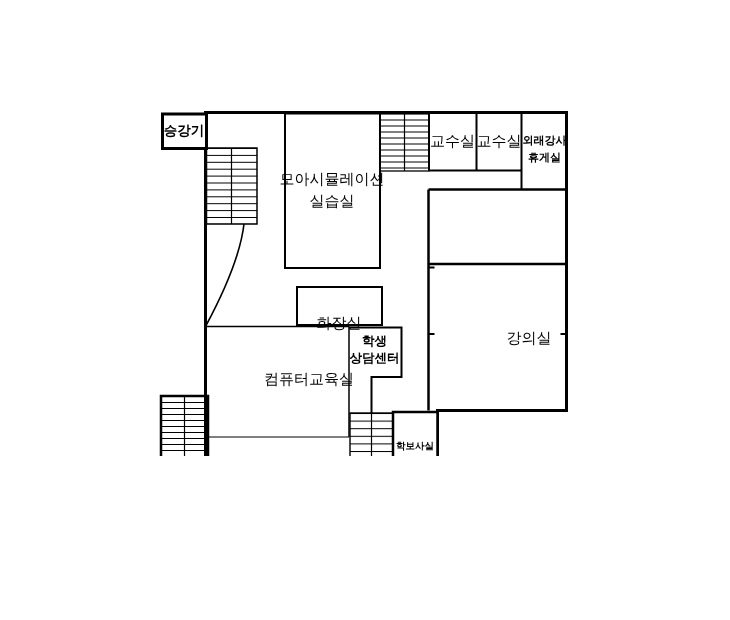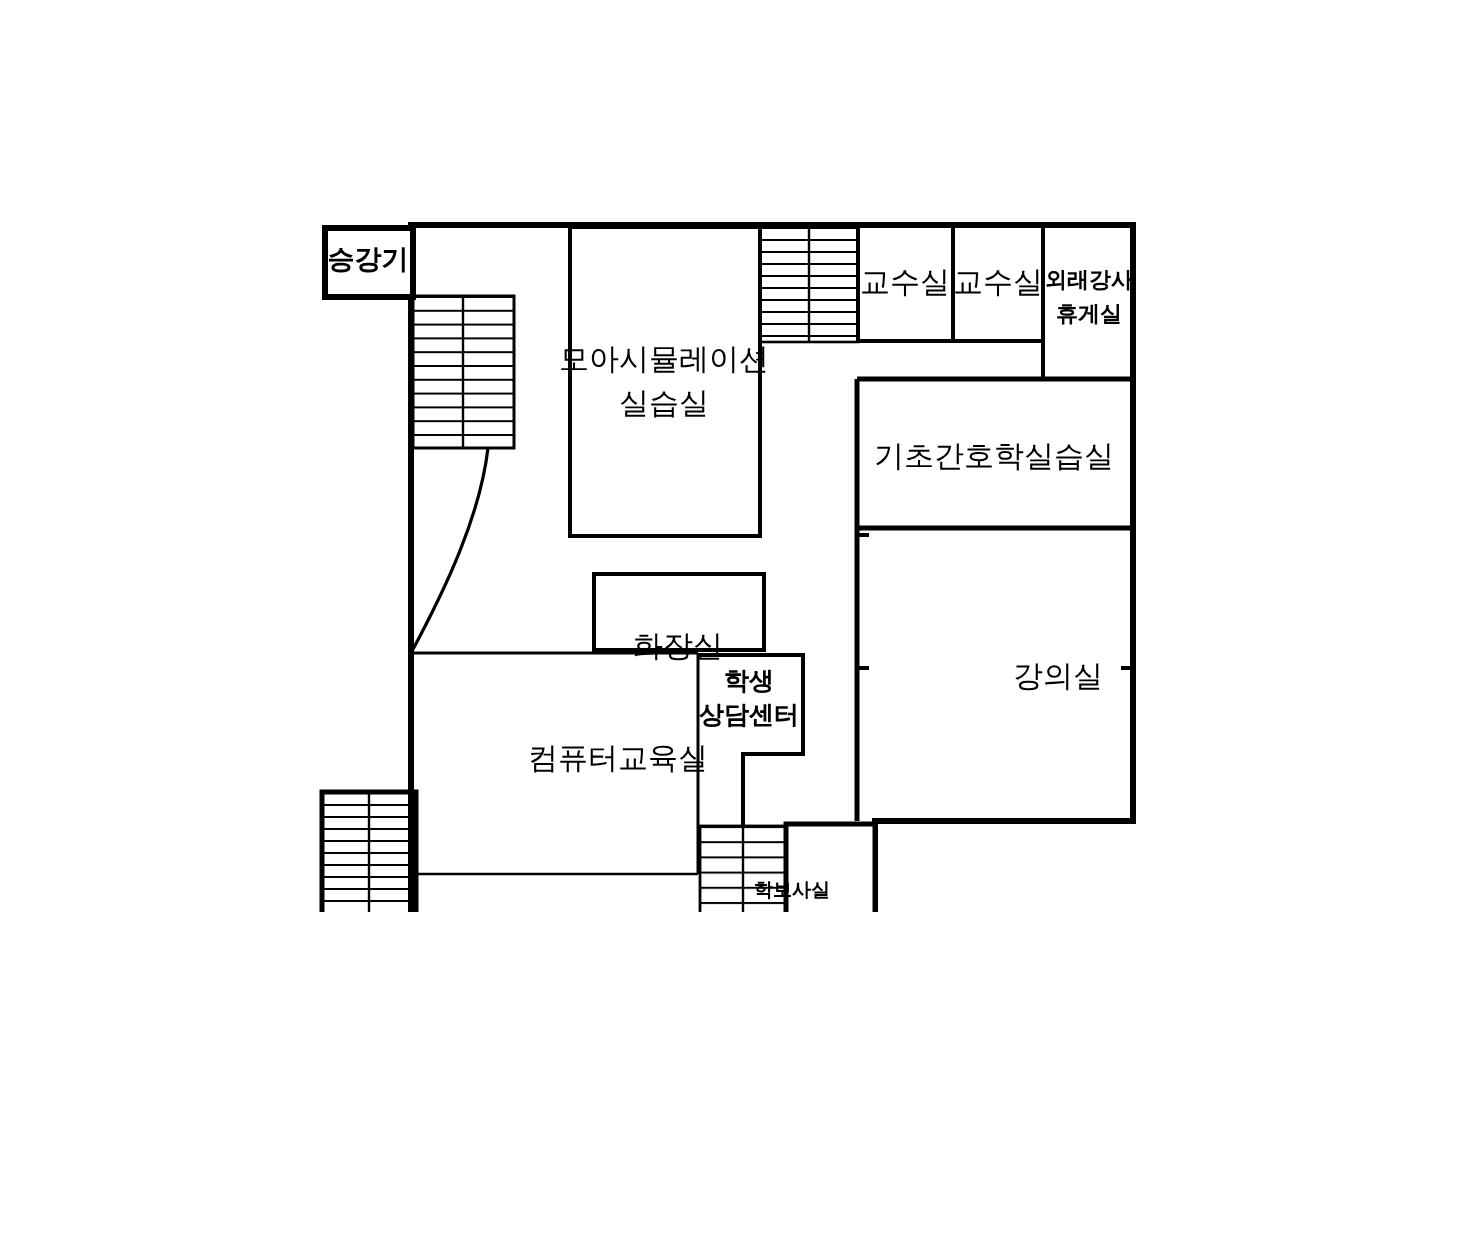--- a/index.html
+++ b/index.html
@@ -126,32 +126,31 @@
 
   <div class="label" style="left:452.5px;top:141.5px;">교수실</div>
 
   <div class="label" style="left:499px;top:141.5px;">교수실</div>
 
   <div class="label lbl-visiting" style="left:544.5px;top:149px;">
     <div class="line">외래강사</div>
     <div class="line">휴게실</div>
   </div>
 
-  <div class="label" style="left:497px;top:229px;">기초간호학실습실</div>
 
   <div class="label" style="left:339px;top:305.5px;margin-top:18px;">화장실</div>
 
   <div class="label lbl-counseling" style="left:374.5px;top:348.5px;text-align:center;">
     <div class="line">학생</div>
     <div class="line">상담센터</div>
   </div>
 
   <div class="label" style="left:493px;top:339px;margin-left:36px;">강의실</div>
 
   <div class="label" style="left:280px;top:380px;margin-left:29px;">컴퓨터교육실</div>
 
-  <div class="label lbl-newspaper" style="left:396px;top:445.5px;text-align:center;">학보사실</div>
+  <div class="label lbl-newspaper" style="left:415px;top:445.5px;text-align:center;">학보사실</div>
 
   <div id="floor-label">
     <span class="num">6</span><span class="suf">F</span>
   </div>
 
 </div>
 
 </body></html>

